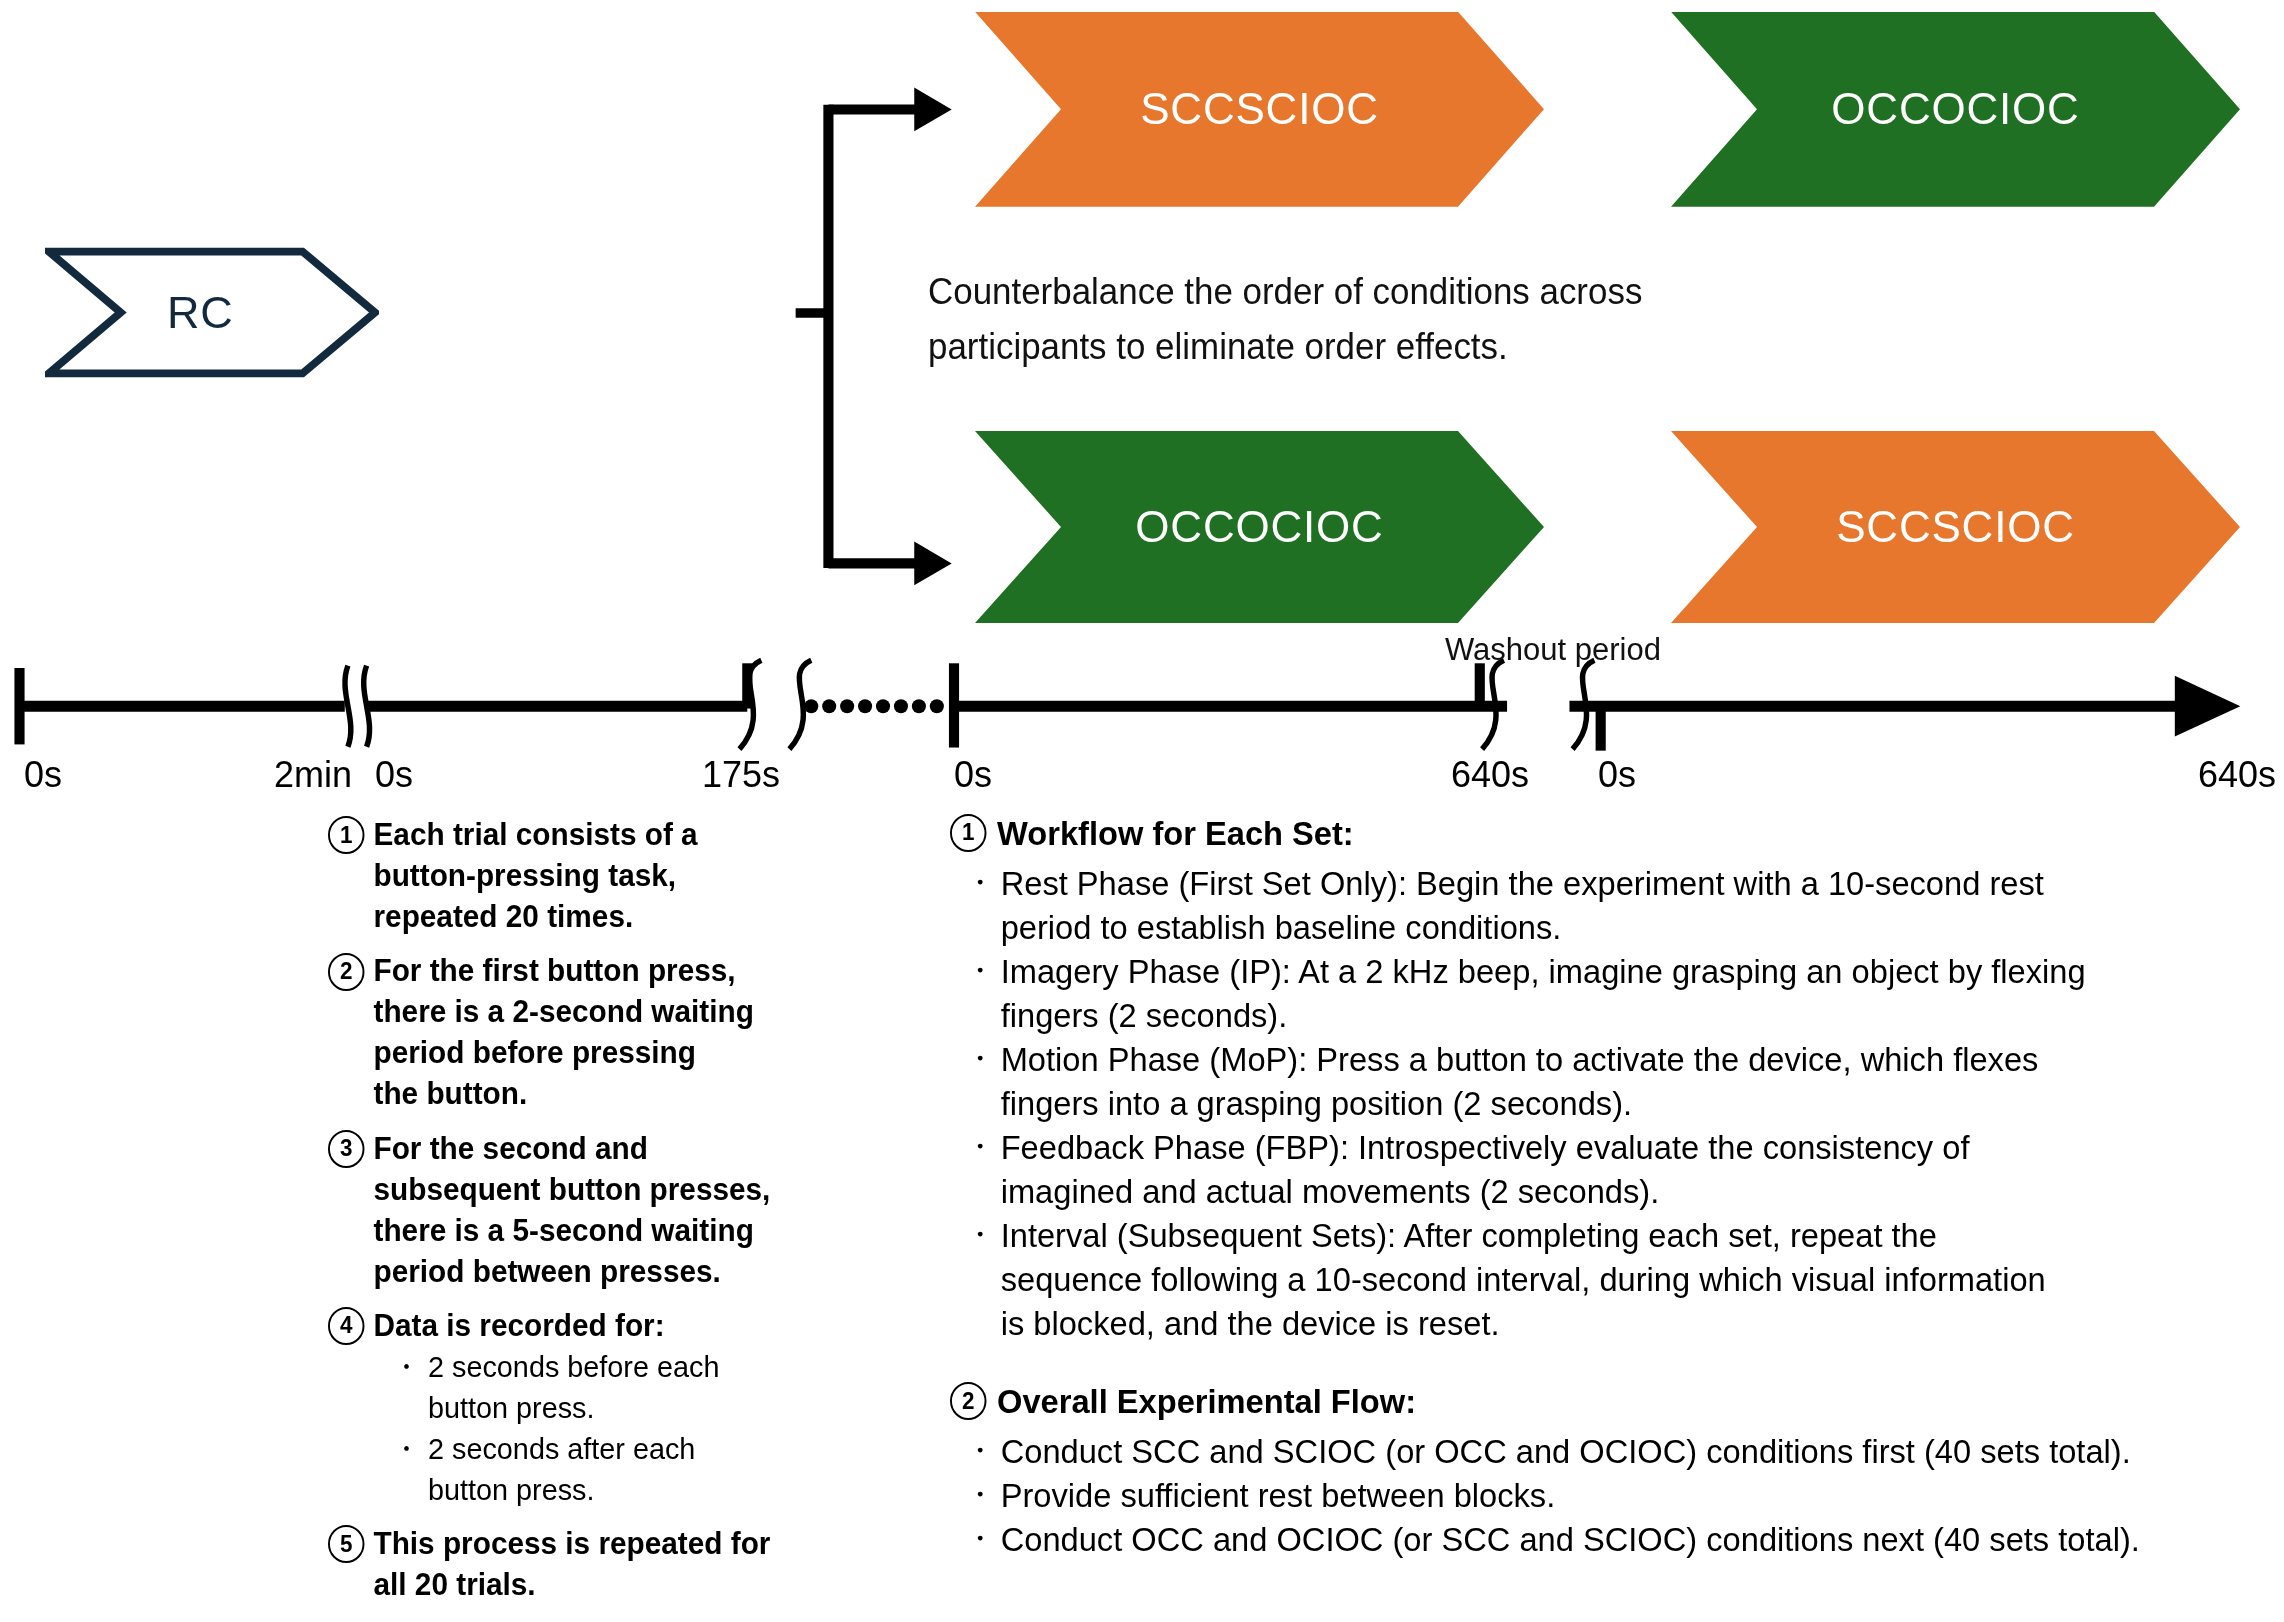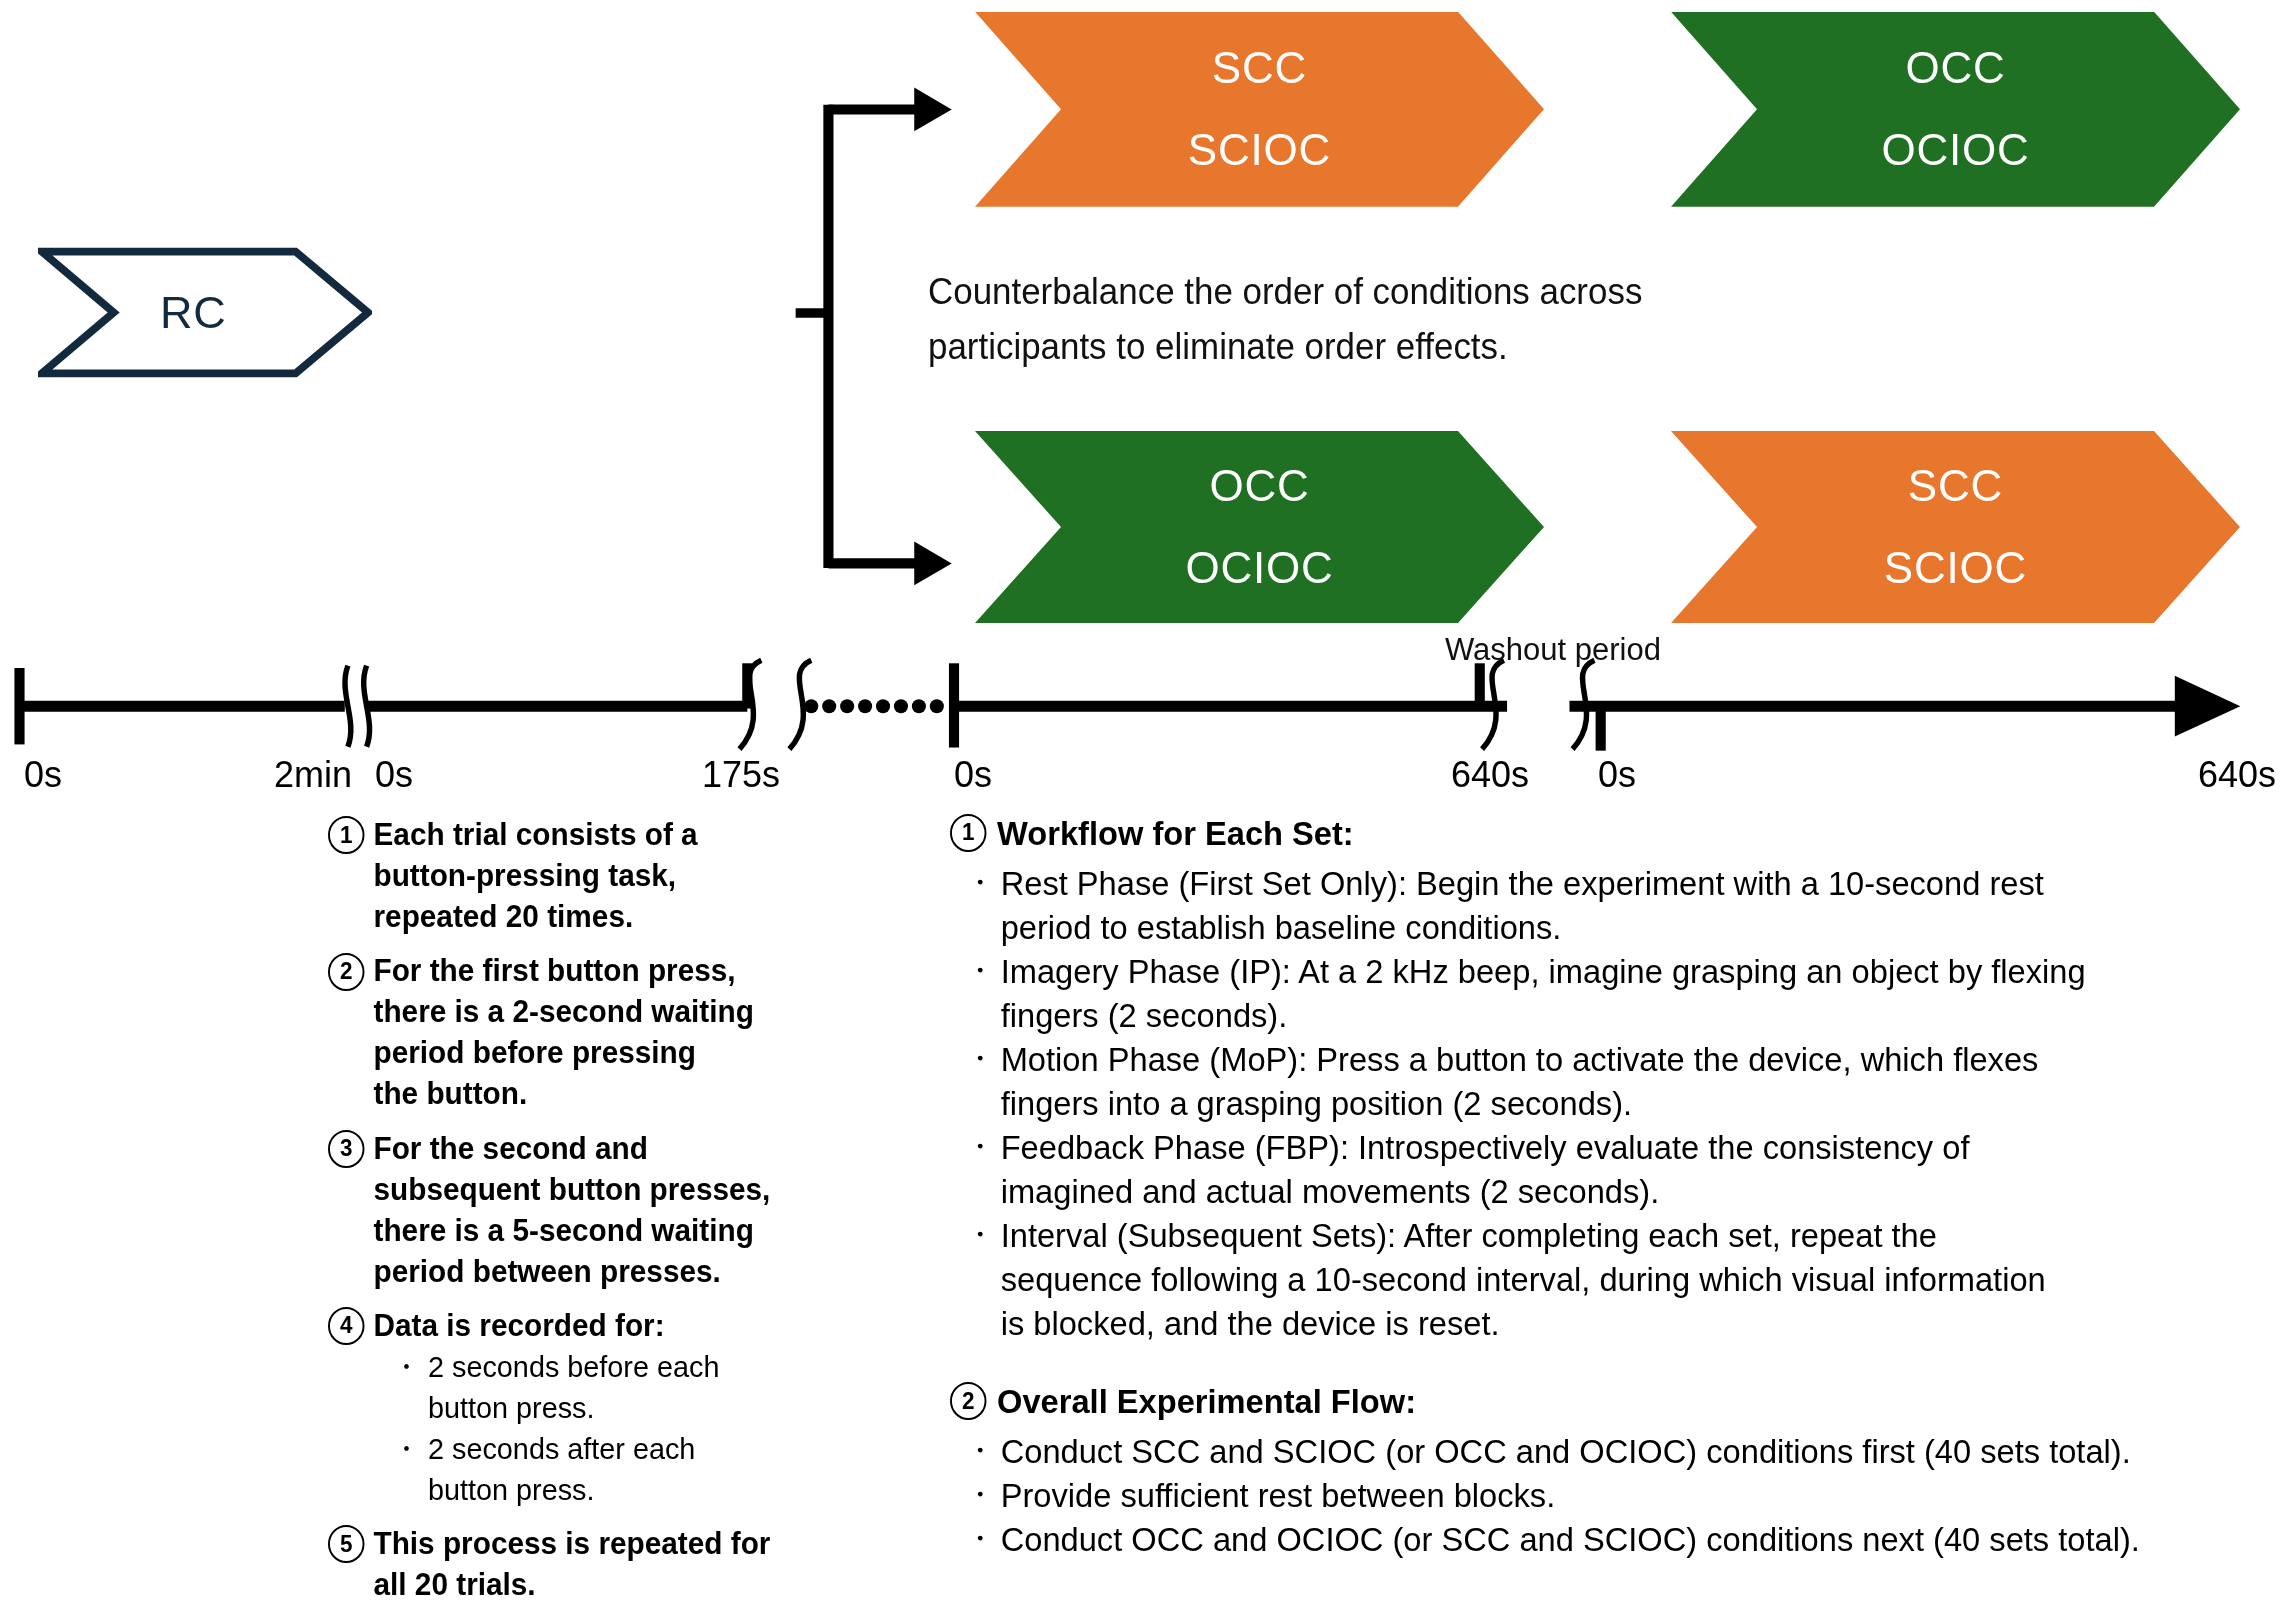--- a/index.html
+++ b/index.html
@@ -1,28 +1,28 @@
 <!DOCTYPE html>
 <html style="font-size:12.5px"><head>
 <meta charset="utf-8">
 <style>
   html,body{margin:0;padding:0;background:#fff;}
   .canvas{position:relative;width:2284px;height:1623px;background:#ffffff;overflow:hidden;
           font-family:"Liberation Sans", sans-serif;color:#000;}
   .abs{position:absolute;}
   
-  .chev{position:absolute;display:flex;flex-direction:column;justify-content:center;align-items:center;
+  .chev{position:absolute;display:flex;flex-direction:row;justify-content:center;align-items:center;
         color:#fff;text-align:center;
         clip-path:polygon(0 0, calc(100% - var(--tip)) 0, 100% 50%, calc(100% - var(--tip)) 100%, 0 100%, var(--tip) 50%);}
   .chev .l1,.chev .l2{font-size:44px;line-height:48px;letter-spacing:0.8px;}
   .chev.big{--tip:86px;width:569px;height:195px;row-gap:34px;}
   .chev.moc{--tip:66px;width:417px;height:159px;row-gap:23.4px;}
   .chev.moc .l1{font-size:36px;line-height:39px;}
   .chev.moc .l2{font-size:33px;line-height:36px;}
-  .rc-wrap{position:absolute;left:38px;top:246px;width:334px;height:133px;}
+  .rc-wrap{position:absolute;left:45px;top:246px;width:334px;height:133px;}
   .rc-label{position:absolute;left:0;top:0;width:100%;height:100%;display:flex;align-items:center;justify-content:center;
             padding-right:23.4px;box-sizing:border-box;font-size:45px;color:#132A3E;letter-spacing:0.8px;}
   
   .cb-note{position:absolute;left:928px;top:264px;font-size:36px;line-height:55px;white-space:pre-line;
            transform:scaleX(.97);transform-origin:0 0;color:#111;}
   
   .tlabel{position:absolute;top:754px;transform:translateX(-50%);font-size:36px;color:#000;white-space:nowrap;margin-left:12px;}
   .washout{position:absolute;left:1445px;top:632px;font-size:31px;color:#111;white-space:nowrap;}
   
   .cnum{display:inline-flex;align-items:center;justify-content:center;flex:none;

